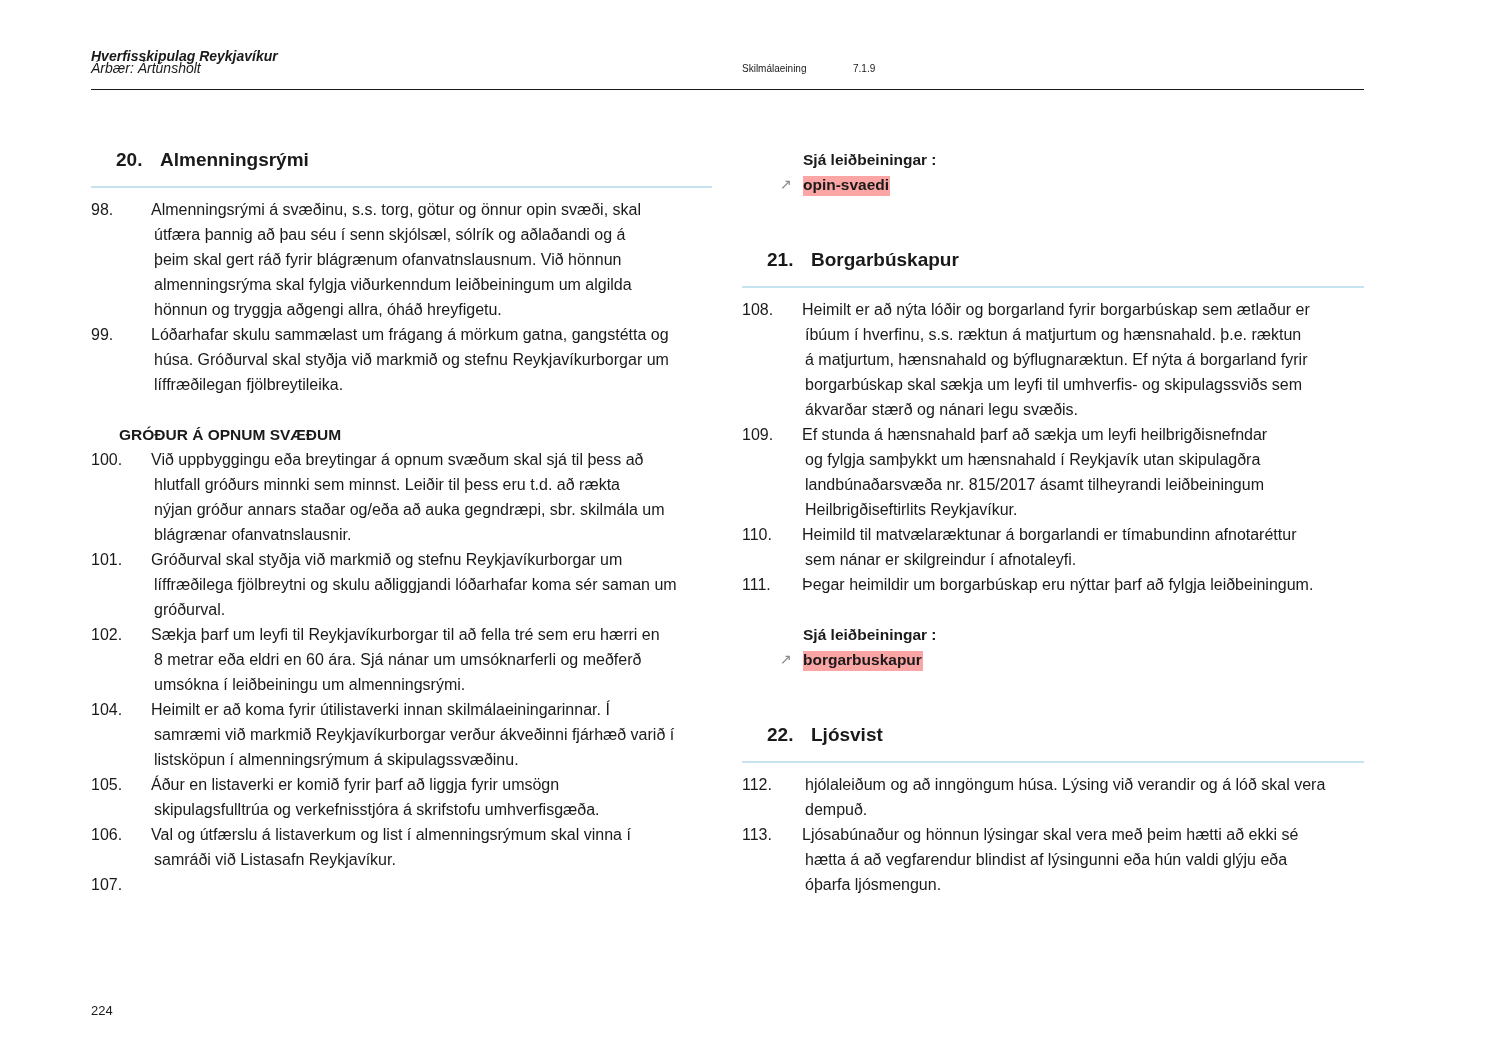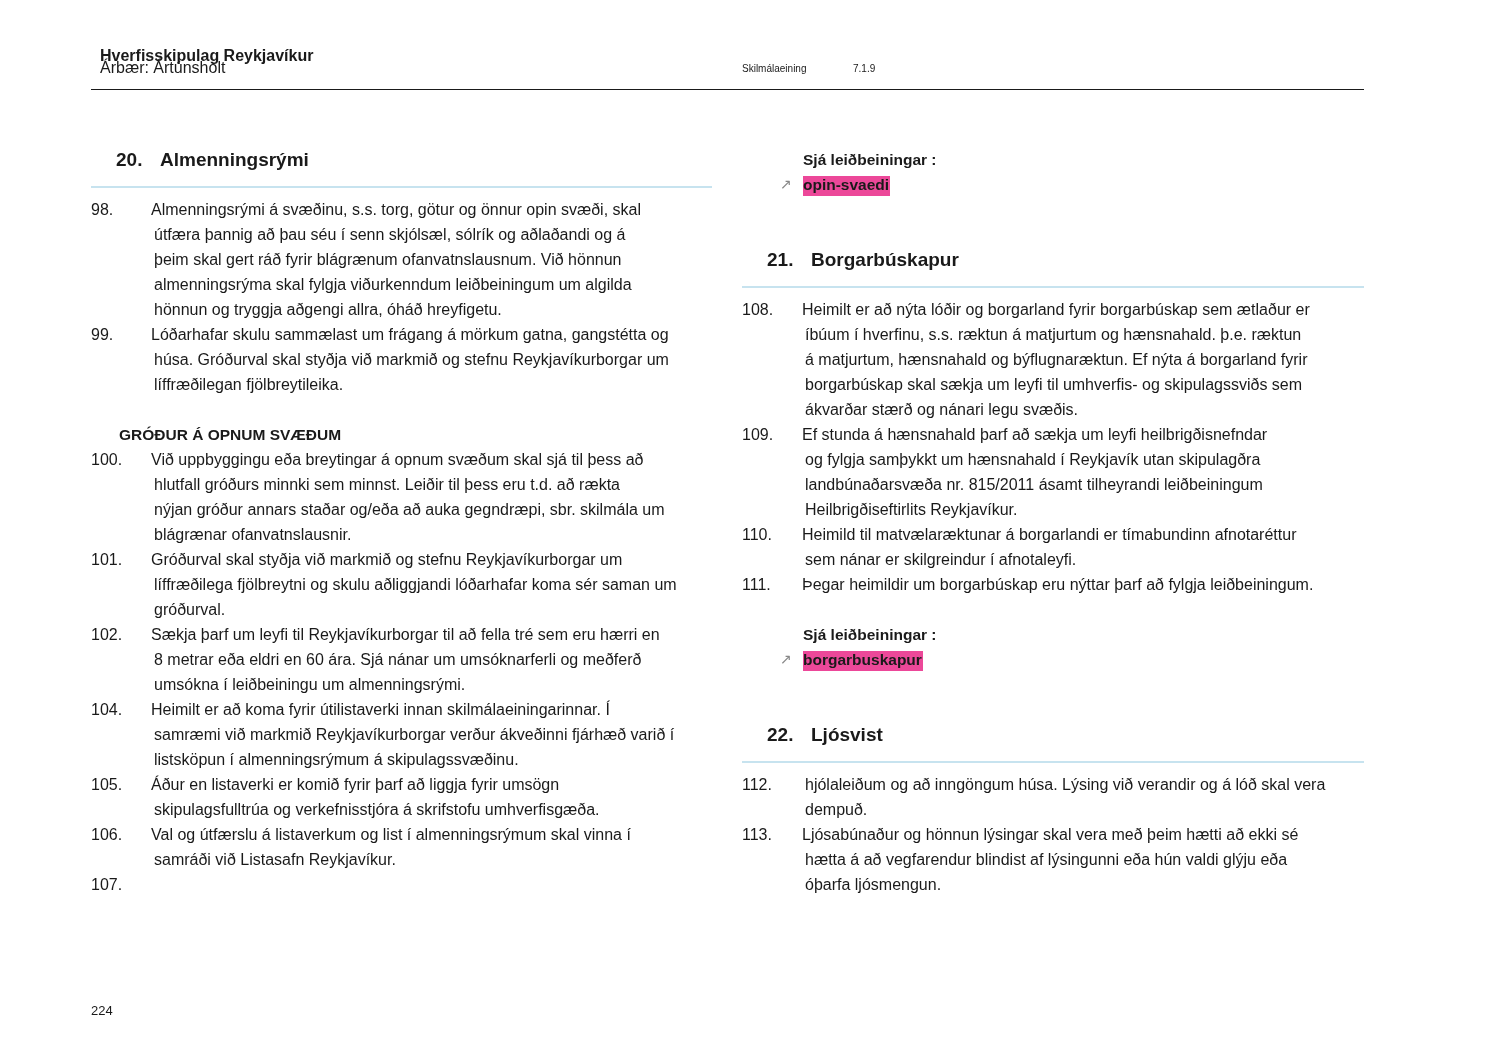--- a/index.html
+++ b/index.html
@@ -1,18 +1,18 @@
 <!DOCTYPE html>
 <html><head>
 <meta charset="utf-8">
 <style>
   html, body { margin: 0; padding: 0; background: #ffffff; }
   body { width: 1500px; height: 1061px; position: relative; overflow: hidden;
          font-family: "Liberation Sans", sans-serif; color: #1a1a1a; }
-  .hdr-left { position: absolute; left: 100px; top: 50px; font-size: 16px; line-height: 12px; }
+  .hdr-left { position: absolute; left: 91px; top: 50px; font-size: 14px; line-height: 12px; font-style: italic; }
   .hdr-left .t1 { font-weight: bold; }
   .hdr-mid { position: absolute; left: 742px; top: 63px; font-size: 10px; text-align: right; }
   .hdr-num { position: absolute; left: 853px; top: 63px; font-size: 10px; }
   .hdr-rule { position: absolute; left: 91px; top: 89px; width: 1273px; height: 1px; background: #1a1a1a; }
 
   .col { position: absolute; }
   .col-left { left: 91px; top: 147px; width: 621px; }
   .col-right { left: 742px; top: 147px; width: 622px; }
 
   .sec-head { font-size: 19px; font-weight: bold; padding-left: 25px; height: 28px; line-height: 26px; }
@@ -23,21 +23,21 @@
   .item .inum { position: absolute; left: 0; top: 0; }
   .item .itext { margin-left: 60px; text-indent: 0; }
   .item .itext .line { display: block; }
   .item .itext .line.cont { padding-left: 3px; }
 
   .subhead { font-size: 15.5px; font-weight: bold; line-height: 25px; margin-left: 28px; margin-top: 25px; }
 
   .see { margin-left: 61px; font-size: 15.5px; font-weight: bold; line-height: 25px; }
   .link-row { position: relative; font-size: 15.5px; font-weight: bold; line-height: 25px; }
   .link-row .arrow { position: absolute; left: 38px; top: 0; color: #888; font-weight: normal; font-size: 14px; }
-  .link-row .lnk { margin-left: 61px; background: #ec4899; padding: 0 1px 3px 0; }
+  .link-row .lnk { margin-left: 61px; background: #fca5a5; padding: 0 1px 3px 0; }
 
   .page-num { position: absolute; left: 91px; top: 1003px; font-size: 13px; }
 </style>
 </head>
 <body>
 
 <div class="hdr-left">
   <div class="t1">Hverfisskipulag Reykjavíkur</div>
   <div>Árbær: Ártúnsholt</div>
 </div>
@@ -149,21 +149,21 @@
           <span class="line cont">á matjurtum, hænsnahald og býflugnaræktun. Ef nýta á borgarland fyrir</span>
           <span class="line cont">borgarbúskap skal sækja um leyfi til umhverfis- og skipulagssviðs sem</span>
           <span class="line cont">ákvarðar stærð og nánari legu svæðis.</span>
         </div>
       </div>
       <div class="item">
         <span class="inum">109.</span>
         <div class="itext">
           <span class="line">Ef stunda á hænsnahald þarf að sækja um leyfi heilbrigðisnefndar</span>
           <span class="line cont">og fylgja samþykkt um hænsnahald í Reykjavík utan skipulagðra</span>
-          <span class="line cont">landbúnaðarsvæða nr. 815/2011 ásamt tilheyrandi leiðbeiningum</span>
+          <span class="line cont">landbúnaðarsvæða nr. 815/2017 ásamt tilheyrandi leiðbeiningum</span>
           <span class="line cont">Heilbrigðiseftirlits Reykjavíkur.</span>
         </div>
       </div>
       <div class="item">
         <span class="inum">110.</span>
         <div class="itext">
           <span class="line">Heimild til matvælaræktunar á borgarlandi er tímabundinn afnotaréttur</span>
           <span class="line cont">sem nánar er skilgreindur í afnotaleyfi.</span>
         </div>
       </div>

